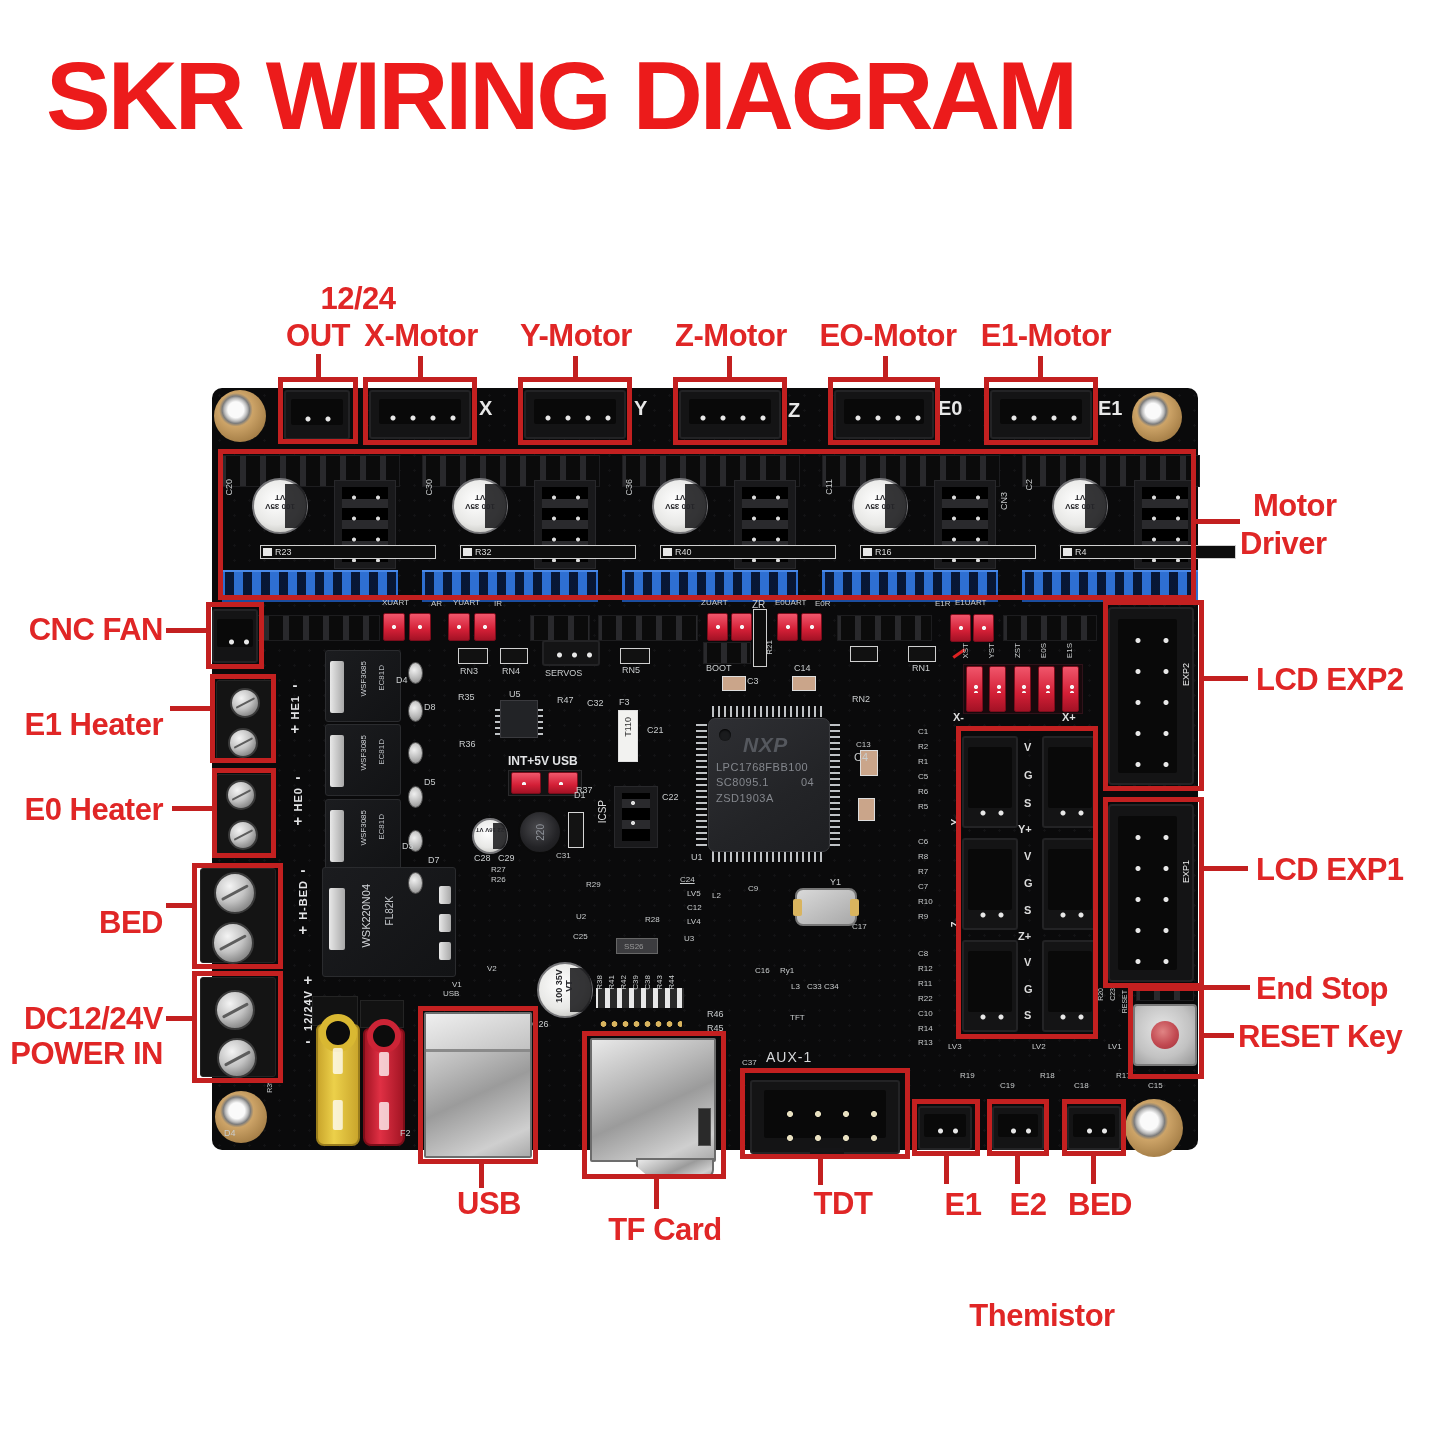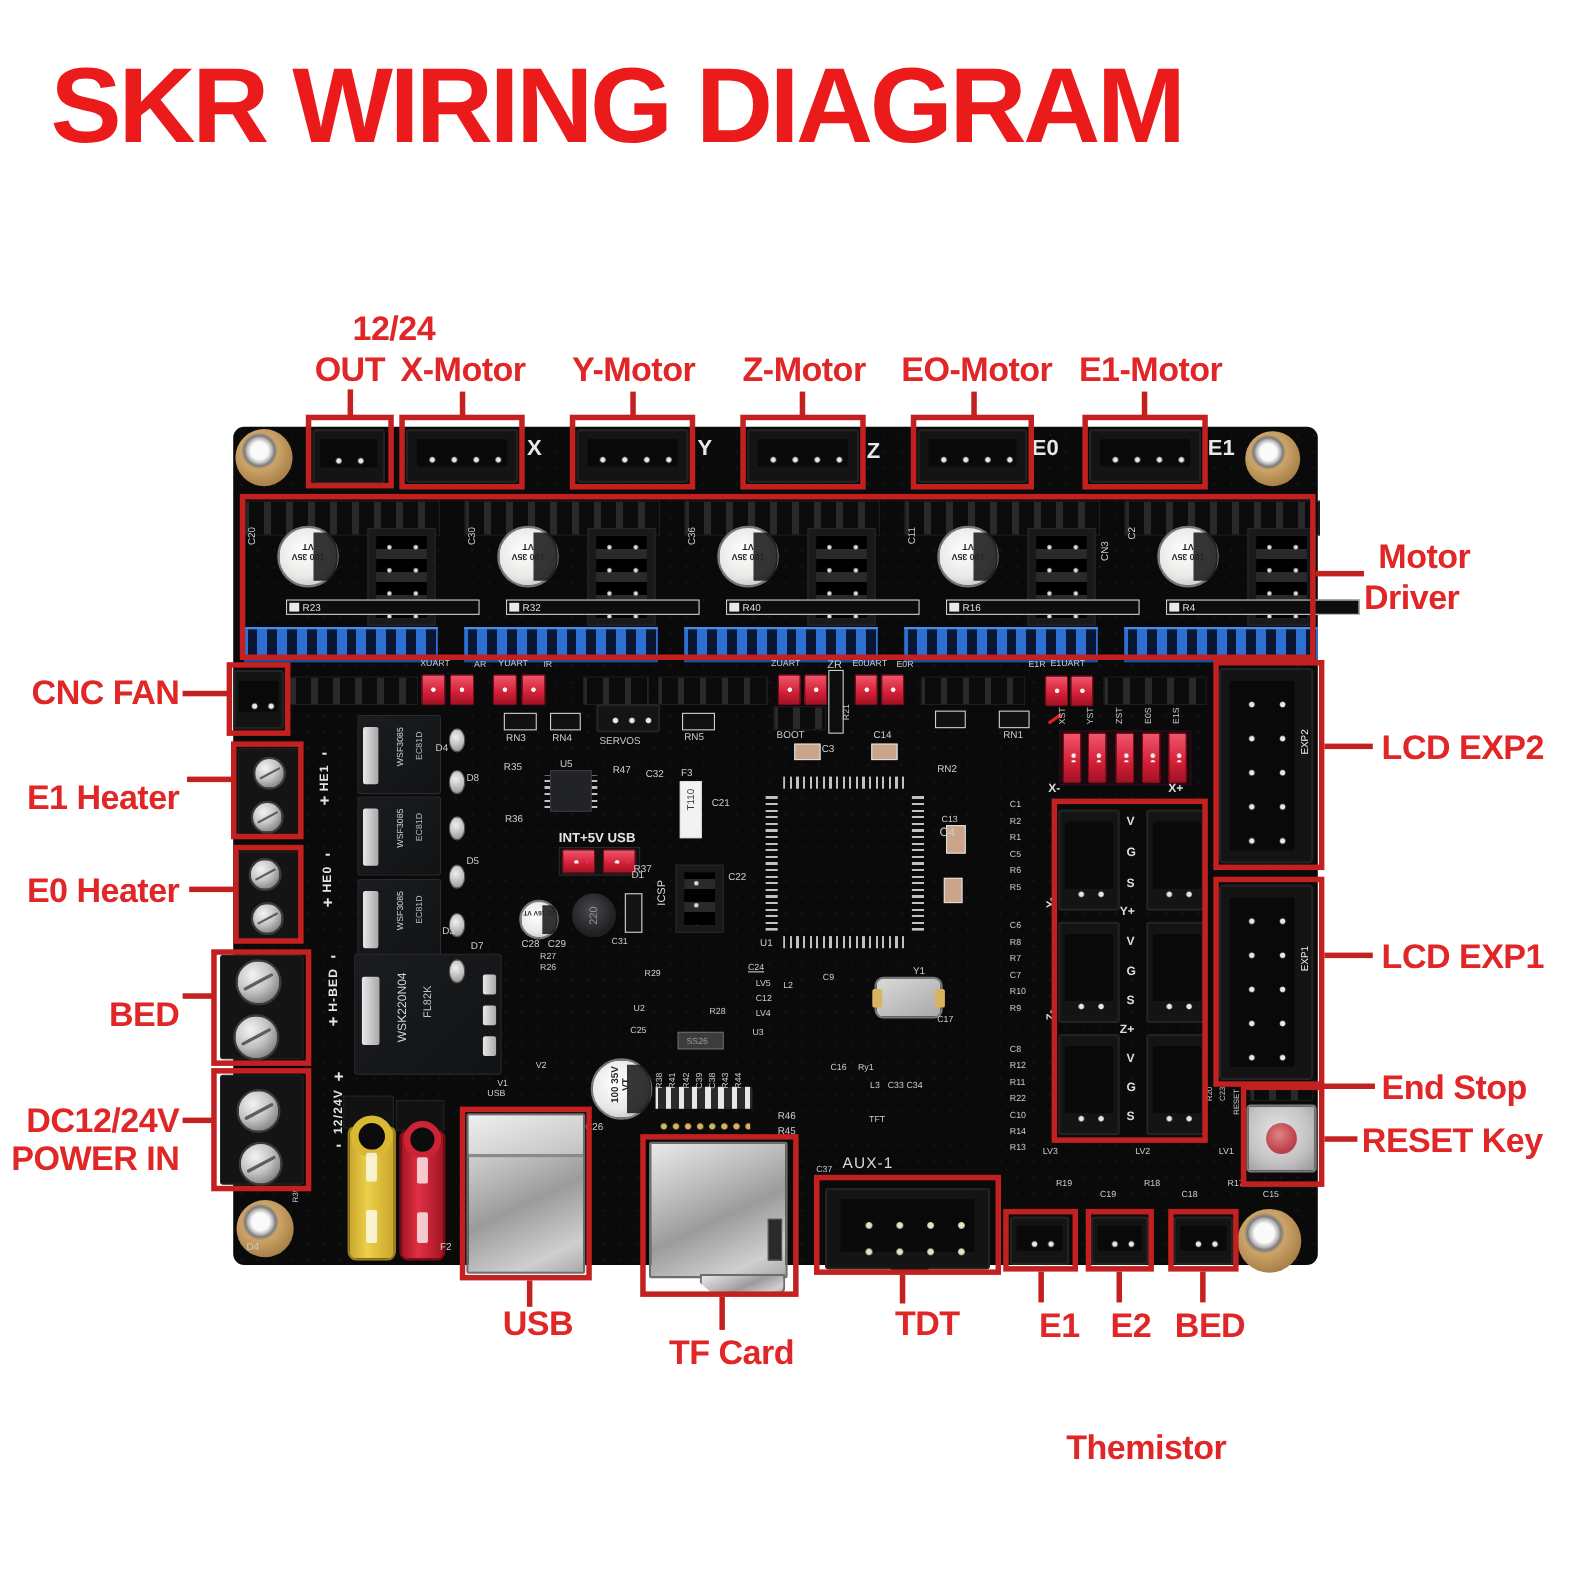--- a/index.html
+++ b/index.html
@@ -313,20 +313,28 @@
     </div>
   <div class="comp" style="left:518px;top:810px;width:44px;height:44px;border-radius:50%;background:radial-gradient(circle at 45% 40%,#4a4a4e,#232326 60%,#161618);border:2px solid #0a0a0a;">
     <span class="silk v" style="left:16px;top:12px;color:#8f939a;font-size:10px;">220</span>
   </div>
   <div class="comp" style="left:568px;top:812px;width:16px;height:36px;border:1px solid #d6d6d6;background:#131313;"></div>
 
   <div class="pinrow-h" style="left:712px;top:706px;width:114px;height:11px;"></div>
   <div class="pinrow-h" style="left:712px;top:851px;width:114px;height:11px;"></div>
   <div class="pinrow-v" style="left:696px;top:722px;width:11px;height:124px;"></div>
   <div class="pinrow-v" style="left:829px;top:722px;width:11px;height:124px;"></div>
+  <div class="mcu" style="left:708px;top:718px;width:120px;height:132px;">
+    <div class="dot"></div>
+    <span class="mtx" style="left:34px;top:14px;font-size:21px;font-weight:bold;font-style:italic;color:#55585e;">NXP</span>
+    <span class="mtx" style="left:7px;top:42px;">LPC1768FBB100</span>
+    <span class="mtx" style="left:7px;top:57px;">SC8095.1</span>
+    <span class="mtx" style="left:92px;top:57px;">04</span>
+    <span class="mtx" style="left:7px;top:73px;">ZSD1903A</span>
+  </div>
   <div class="smd" style="left:860px;top:750px;width:16px;height:24px;"></div>
   <div class="smd" style="left:858px;top:798px;width:15px;height:21px;"></div>
 
   <div class="comp" style="left:795px;top:888px;width:62px;height:38px;background:linear-gradient(150deg,#d9d9d9,#a8a8a8);border:2px solid #777;border-radius:8px;">
     <div style="position:absolute;left:-4px;top:9px;width:9px;height:17px;background:#d9b45e;border-radius:2px;"></div>
     <div style="position:absolute;right:-4px;top:9px;width:9px;height:17px;background:#d9b45e;border-radius:2px;"></div>
   </div>
 
   <div class="comp" style="left:596px;top:988px;width:88px;height:20px;background-image:repeating-linear-gradient(90deg,#e8e8e8 0 2px,#2a2a2a 2px 9px,#e8e8e8 9px 12px);"></div>
   <div class="pins comp" style="left:598px;top:1018px;width:84px;height:12px;background-image:radial-gradient(circle,#d9b45e 2.5px,rgba(0,0,0,0) 3.2px);background-size:11px 12px;"></div>

